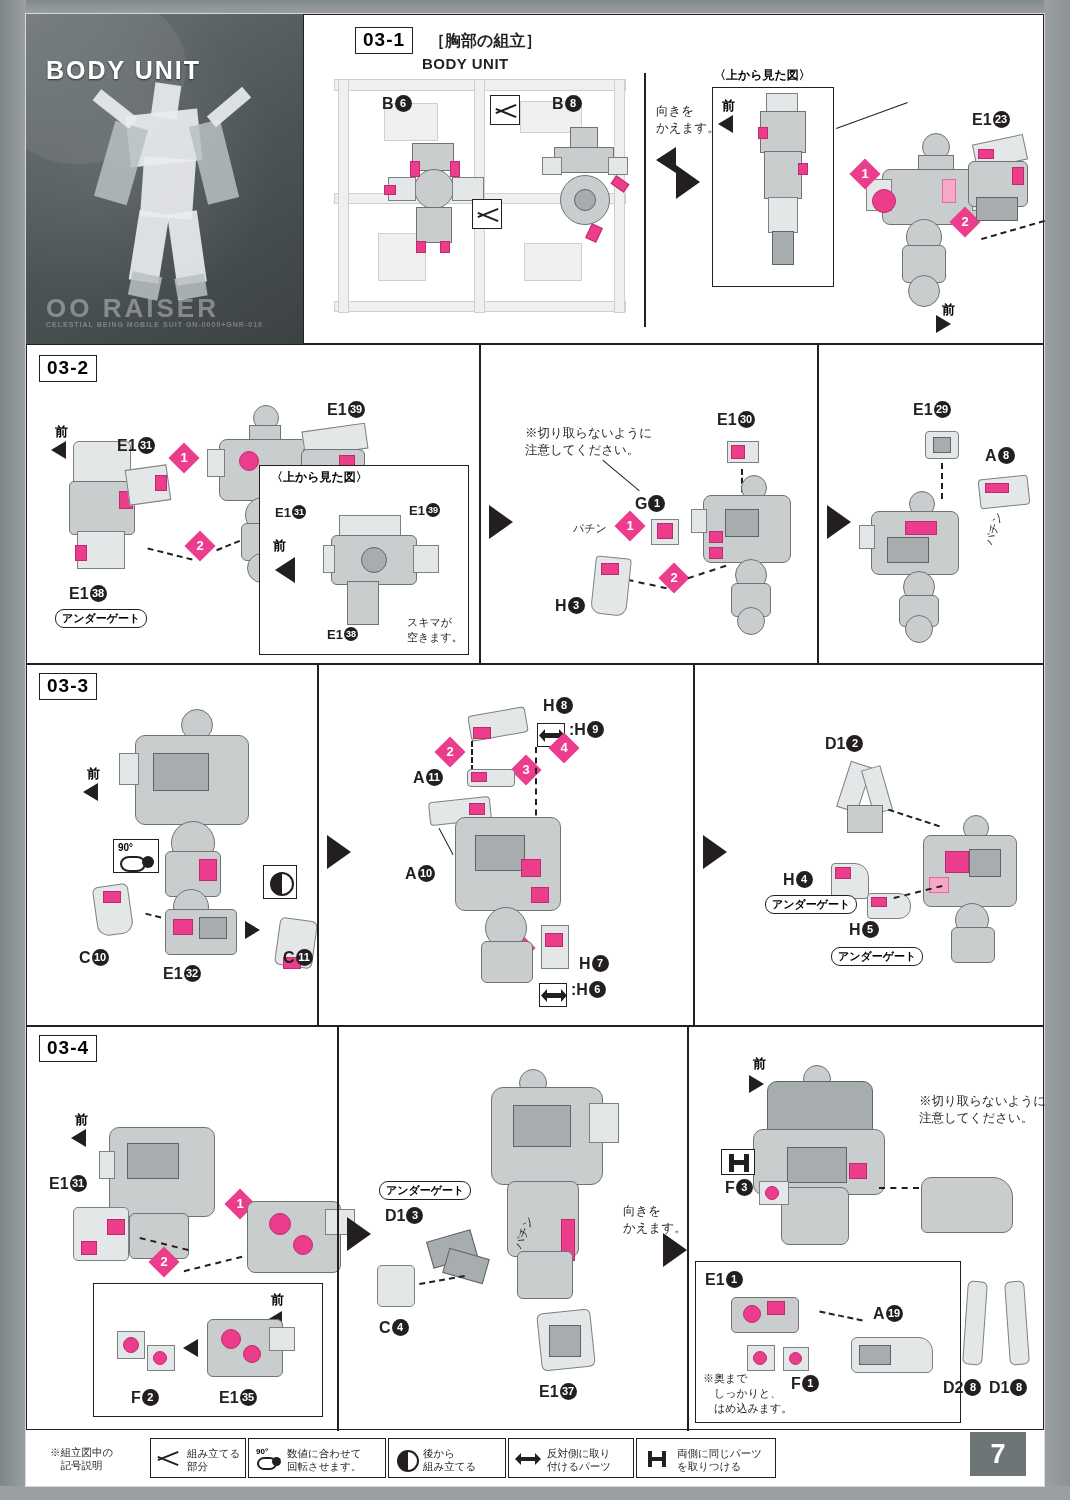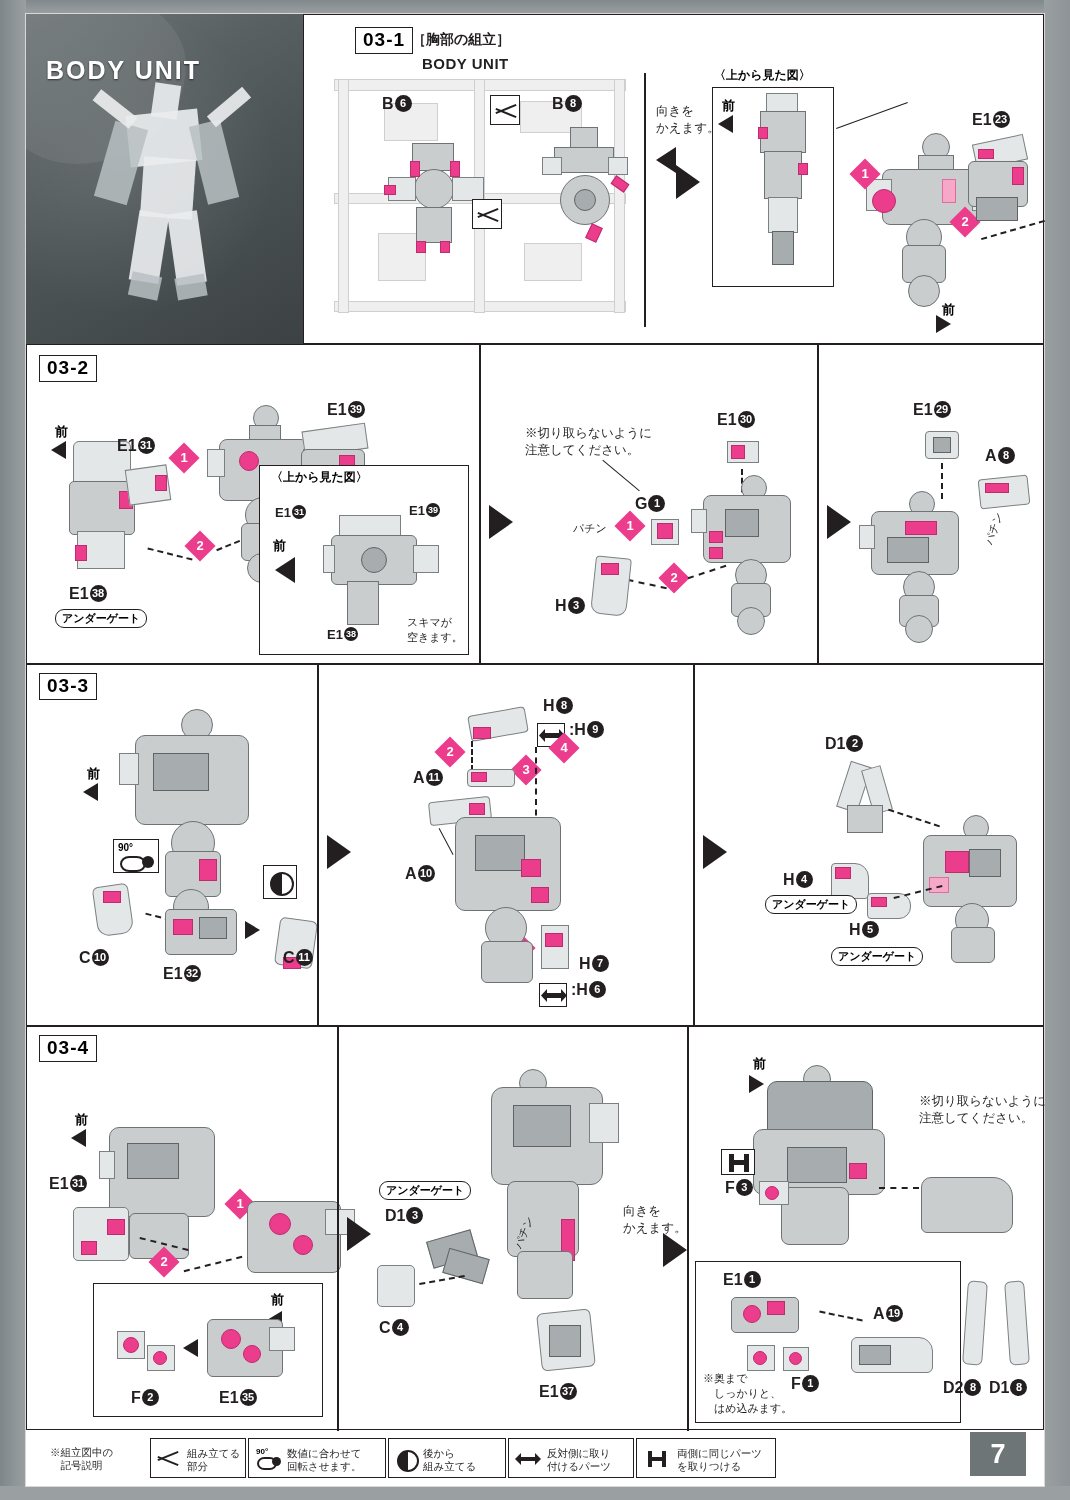--- a/index.html
+++ b/index.html
@@ -54,21 +54,21 @@
   
   .stepno{
     position:absolute;
     border:1.6px solid #231f20;
     background:#fff;
     font-size:19px;font-weight:bold;
     padding:1px 7px 2px 7px;
     letter-spacing:1px;
     font-family:"Liberation Sans", sans-serif;
   }
-  .title-jp{position:absolute;font-size:14px;font-weight:bold;color:#231f20;}
+  .title-jp{position:absolute;font-size:16px;font-weight:bold;color:#231f20;margin-left:17px;}
   .title-en{position:absolute;font-size:15px;font-weight:bold;color:#231f20;letter-spacing:.5px;}
 
   
   .plabel{position:absolute;font-size:16px;font-weight:bold;color:#231f20;white-space:nowrap;}
   .plabel .num{
     display:inline-block;width:17px;height:17px;line-height:17px;
     border-radius:50%;background:#231f20;color:#fff;text-align:center;
     font-size:11px;font-weight:bold;vertical-align:2px;margin-left:1px;
   }
   .note{position:absolute;font-size:12.5px;color:#231f20;line-height:1.35;}
@@ -145,20 +145,24 @@
       <u style="left:100px;top:38px;width:32px;height:80px;transform:rotate(-14deg);"></u>
       <i style="left:44px;top:74px;width:52px;height:60px;transform:rotate(4deg);"></i>
       <i style="left:36px;top:128px;width:30px;height:70px;transform:rotate(9deg);"></i>
       <i style="left:74px;top:128px;width:30px;height:72px;transform:rotate(-8deg);"></i>
       <u style="left:32px;top:190px;width:30px;height:24px;transform:rotate(12deg);"></u>
       <u style="left:78px;top:192px;width:30px;height:22px;transform:rotate(-10deg);"></u>
       <i style="left:-6px;top:18px;width:46px;height:14px;transform:rotate(38deg);"></i>
       <i style="left:108px;top:16px;width:46px;height:14px;transform:rotate(-40deg);"></i>
     </div>
     <div class="hero-title">BODY UNIT</div>
+    <div class="hero-logo">
+      <span>OO RAISER</span>
+      <small>CELESTIAL BEING MOBILE SUIT GN-0000+GNR-010</small>
+    </div>
   </div>
 
   <div class="panel" style="left:277px;top:0;width:741px;height:330px;">
     <div class="stepno" style="left:12px;top:12px;margin-left:39px;">03-1</div>
     <div class="title-jp" style="left:108px;top:16px;">［胸部の組立］</div>
     <div class="title-en" style="left:118px;top:40px;">BODY UNIT</div>
 
     <div class="sprue" style="left:20px;top:58px;width:310px;height:250px;">
       <div class="bar" style="left:10px;top:6px;width:290px;height:10px;"></div>
       <div class="bar" style="left:10px;top:120px;width:290px;height:9px;"></div>
@@ -649,21 +653,21 @@
     <div class="part" style="left:730px;top:148px;width:40px;height:36px;">
       <div class="pl" style="left:2px;top:6px;width:28px;height:22px;"></div>
       <div class="pk rnd" style="left:8px;top:11px;width:12px;height:12px;"></div>
     </div>
     <div class="part" style="left:888px;top:140px;width:110px;height:80px;">
       <div class="pg" style="left:6px;top:10px;width:90px;height:54px;border-radius:10px 20px 10px 6px;"></div>
     </div>
     <div class="dash" style="left:852px;top:160px;width:40px;"></div>
 
     <div class="inset" style="left:668px;top:234px;width:266px;height:162px;"></div>
-    <div class="plabel" style="left:678px;top:244px;margin-left:18px;">E1<span class="num">1</span></div>
+    <div class="plabel" style="left:678px;top:244px;">E1<span class="num">1</span></div>
     <div class="part" style="left:700px;top:260px;width:90px;height:56px;">
       <div class="pg" style="left:4px;top:10px;width:66px;height:34px;border-radius:5px;"></div>
       <div class="pk rnd" style="left:16px;top:18px;width:16px;height:16px;"></div>
       <div class="pk" style="left:40px;top:14px;width:16px;height:12px;"></div>
     </div>
     <div class="part" style="left:716px;top:310px;width:76px;height:44px;">
       <div class="pl" style="left:4px;top:8px;width:26px;height:24px;"></div>
       <div class="pk rnd" style="left:10px;top:14px;width:12px;height:12px;"></div>
       <div class="pl" style="left:40px;top:10px;width:24px;height:22px;"></div>
       <div class="pk rnd" style="left:46px;top:15px;width:11px;height:11px;"></div>

